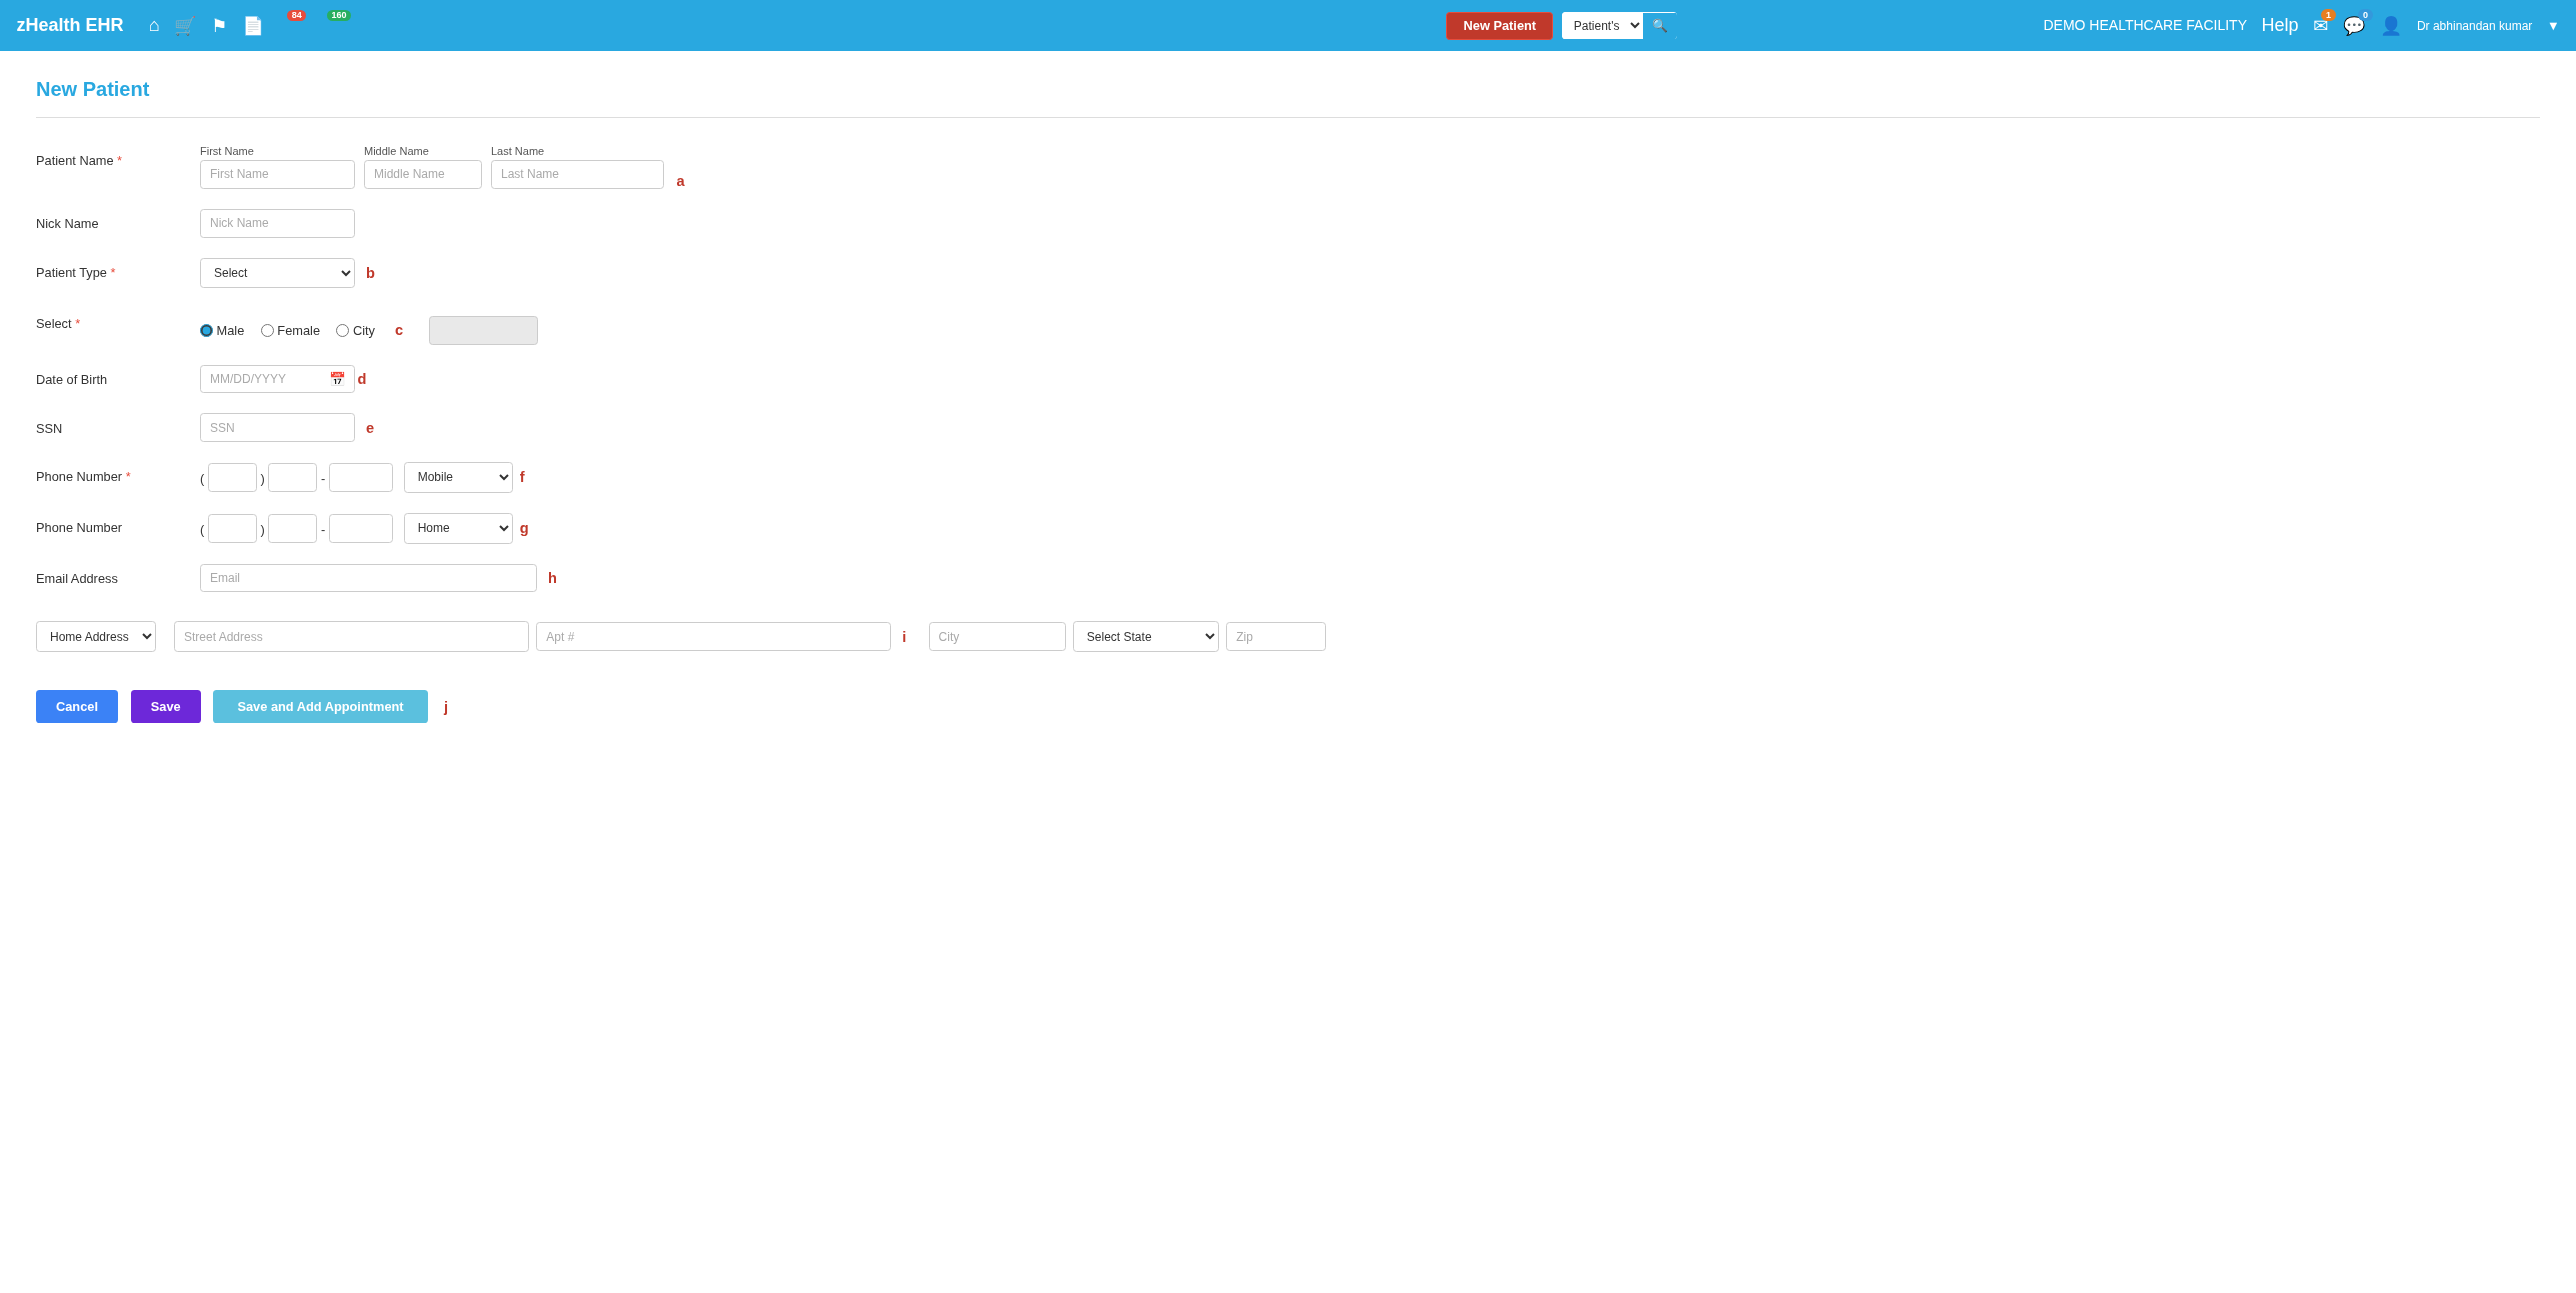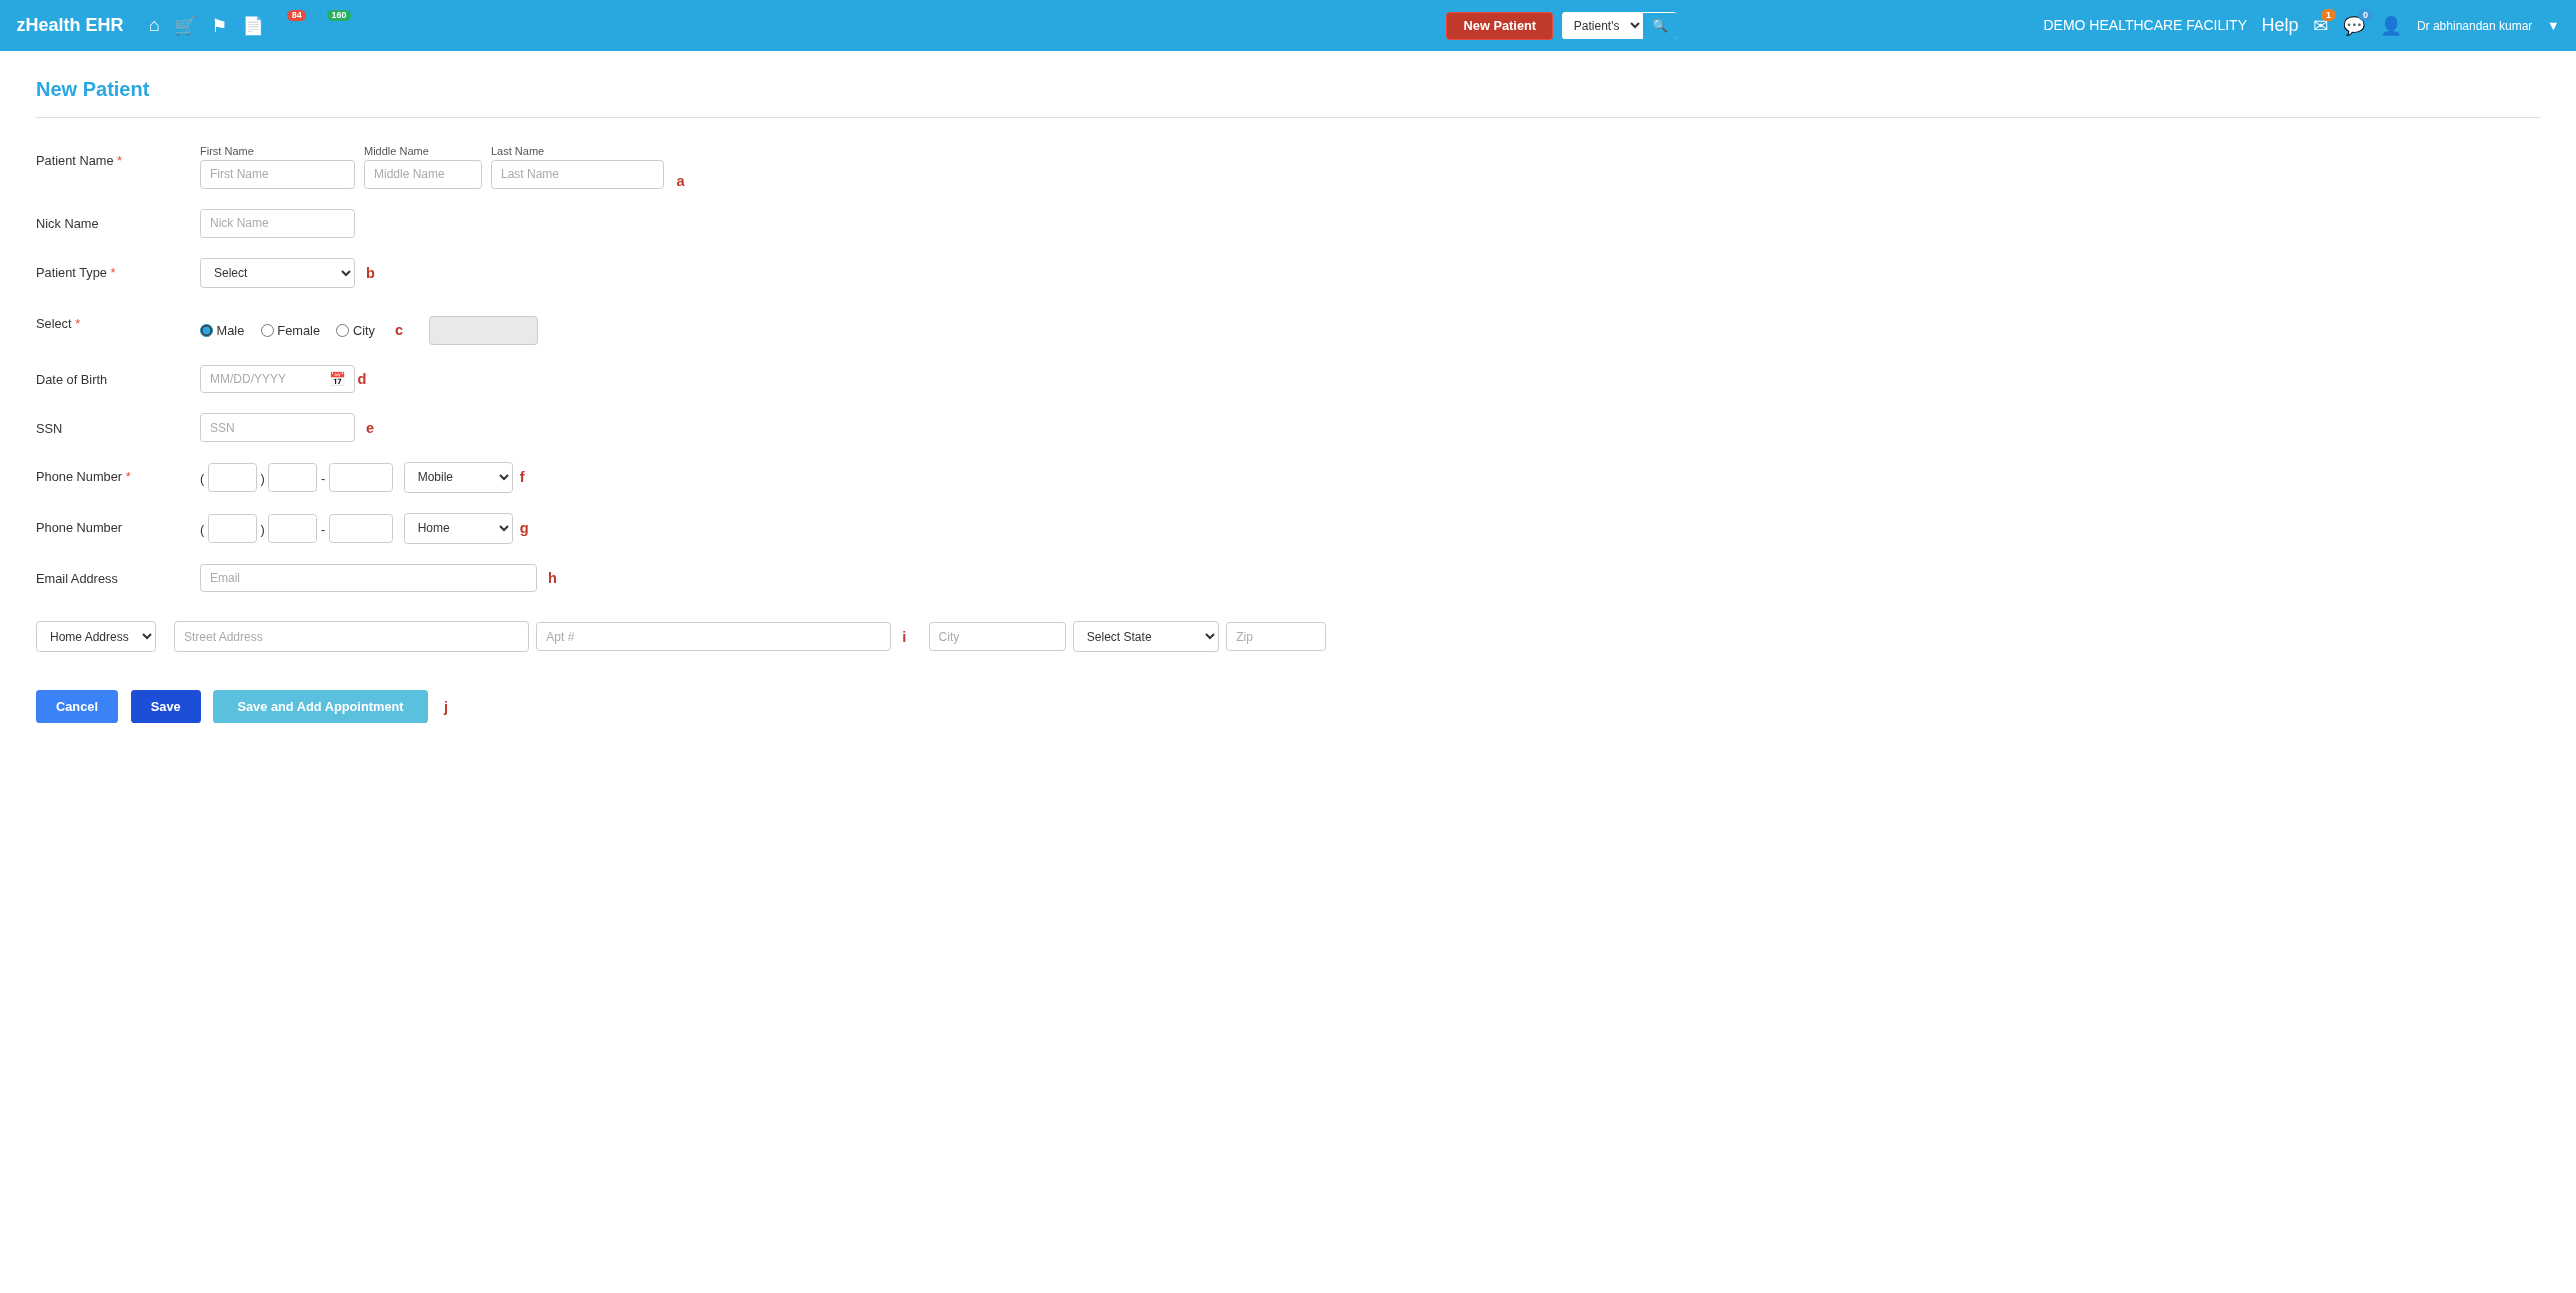--- a/index.html
+++ b/index.html
@@ -274,21 +274,21 @@
       background: #3b82f6;
       color: white;
       border: none;
       border-radius: 3.6px;
       padding: 9px 20px;
       font-size: 12.8px;
       cursor: pointer;
       font-weight: bold;
     }
     .btn-save {
-      background: #1d4ed8;
+      background: #6d28d9;
       color: white;
       border: none;
       border-radius: 3.6px;
       padding: 9px 20px;
       font-size: 12.8px;
       cursor: pointer;
       font-weight: bold;
     }
     .btn-save-appt {
       background: #5bc0de;

